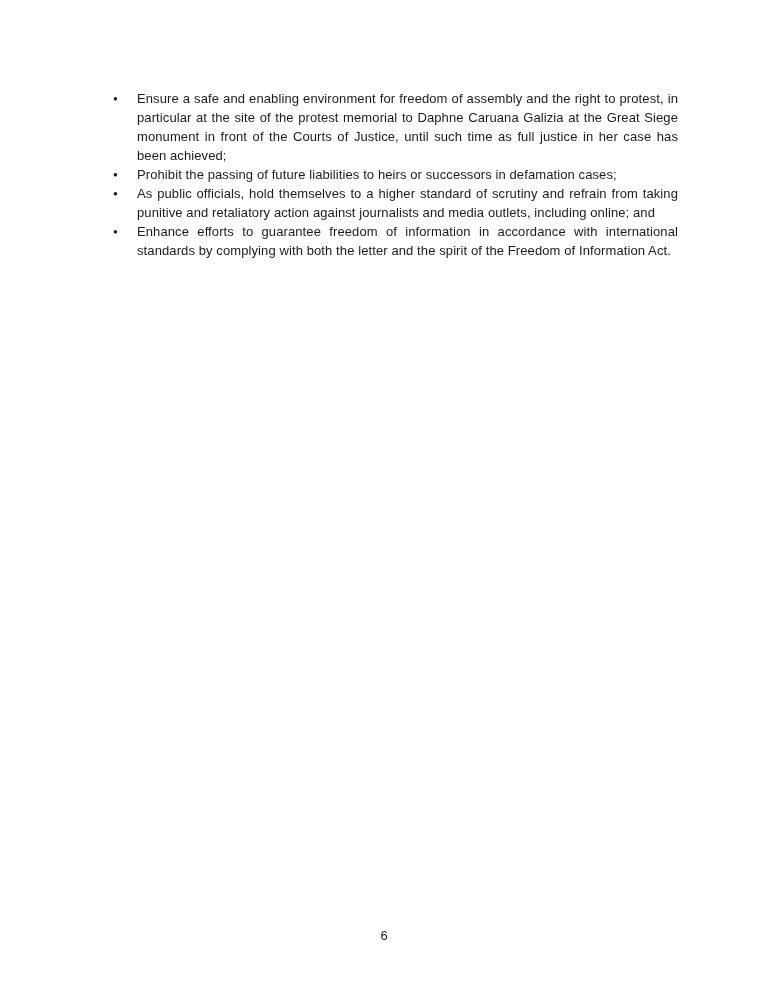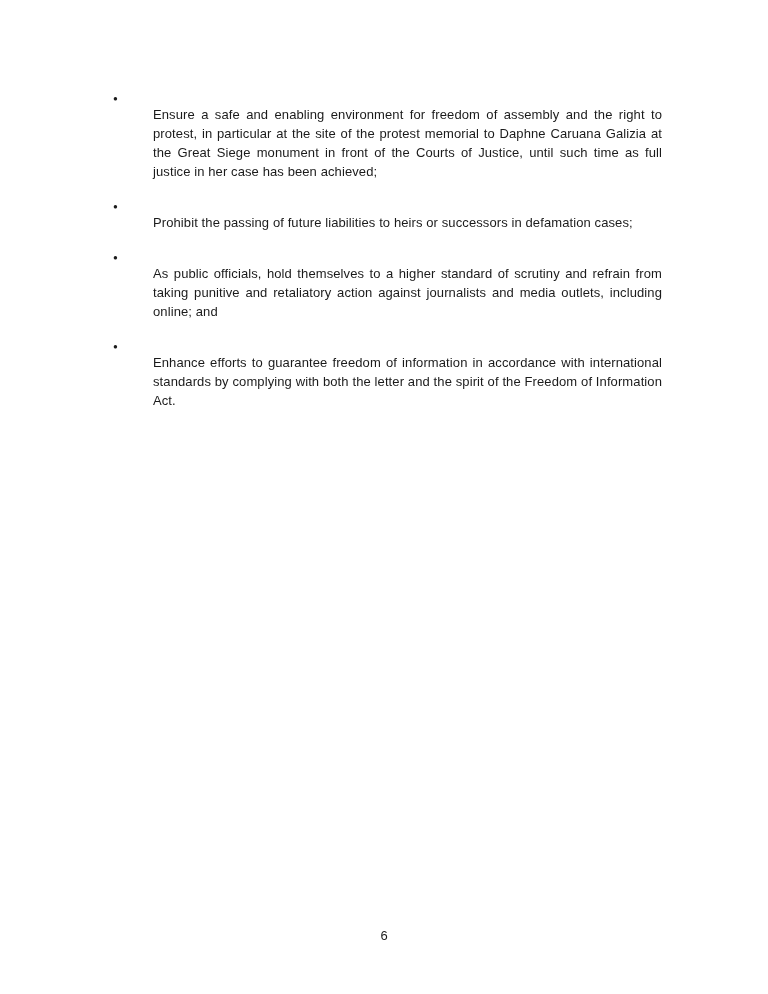--- a/index.html
+++ b/index.html
@@ -28,21 +28,21 @@
   }
   .bullet-marker {
     flex: 0 0 24px;
     width: 24px;
     font-size: 8px;
     line-height: 19px;
     color: #1b1b1b;
     user-select: none;
   }
   .bullet-text {
-    margin: 16px;
+    margin: 0;
     flex: 1 1 auto;
     font-size: 13px;
     line-height: 19px;
     text-align: justify;
     letter-spacing: 0.1px;
   }
   .page-number {
     position: absolute;
     left: 0;
     right: 0;

